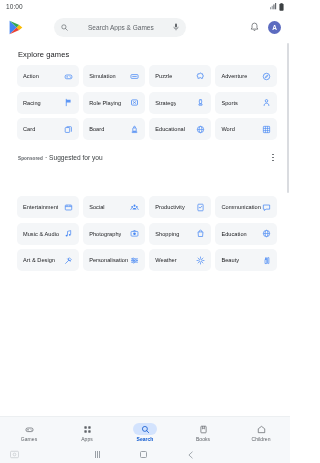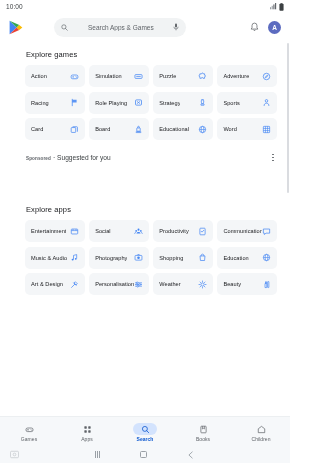--- a/index.html
+++ b/index.html
@@ -61,21 +61,21 @@
     background: #5c6bc0;
     display: flex; align-items: center; justify-content: center;
     color: #ffffff; font-size: 6.5px; font-weight: bold;
   }
 
   
   .content {
     flex: 1 1 auto;
     position: relative;
     overflow: hidden;
-    padding: 0 0 0 12px;
+    padding: 0 0 0 4px;
   }
   .section-title {
     font-size: 7.5px;
     color: #202124;
     padding: 9px 14px 6px 14px;
     letter-spacing: .1px;
   }
   .grid {
     display: grid;
     grid-template-columns: repeat(4, 1fr);
@@ -356,21 +356,20 @@
         <span>Suggested for you</span>
       </div>
       <div class="kebab">
           <i></i>
           <i></i>
           <i></i>
         </div>
     </div>
     <div class="spacer-ad"></div>
 
-    <div class="section-title">Explore apps</div>
     <div class="grid" id="apps-grid">
         <div class="chip">
           <span class="chip-label">Entertainment</span>
           <span class="chip-icon">
             <svg viewBox="0 0 24 24" width="9" height="9">
               <rect x="3.4" y="5.4" width="17.2" height="13.2" rx="2" fill="none" stroke="#4285f4" stroke-width="1.9"></rect>
               <line x1="3.4" y1="9.6" x2="20.6" y2="9.6" stroke="#4285f4" stroke-width="1.7"></line>
               <line x1="8" y1="5.4" x2="8" y2="9.6" stroke="#4285f4" stroke-width="1.7"></line>
               <line x1="16" y1="5.4" x2="16" y2="9.6" stroke="#4285f4" stroke-width="1.7"></line>
             </svg>

